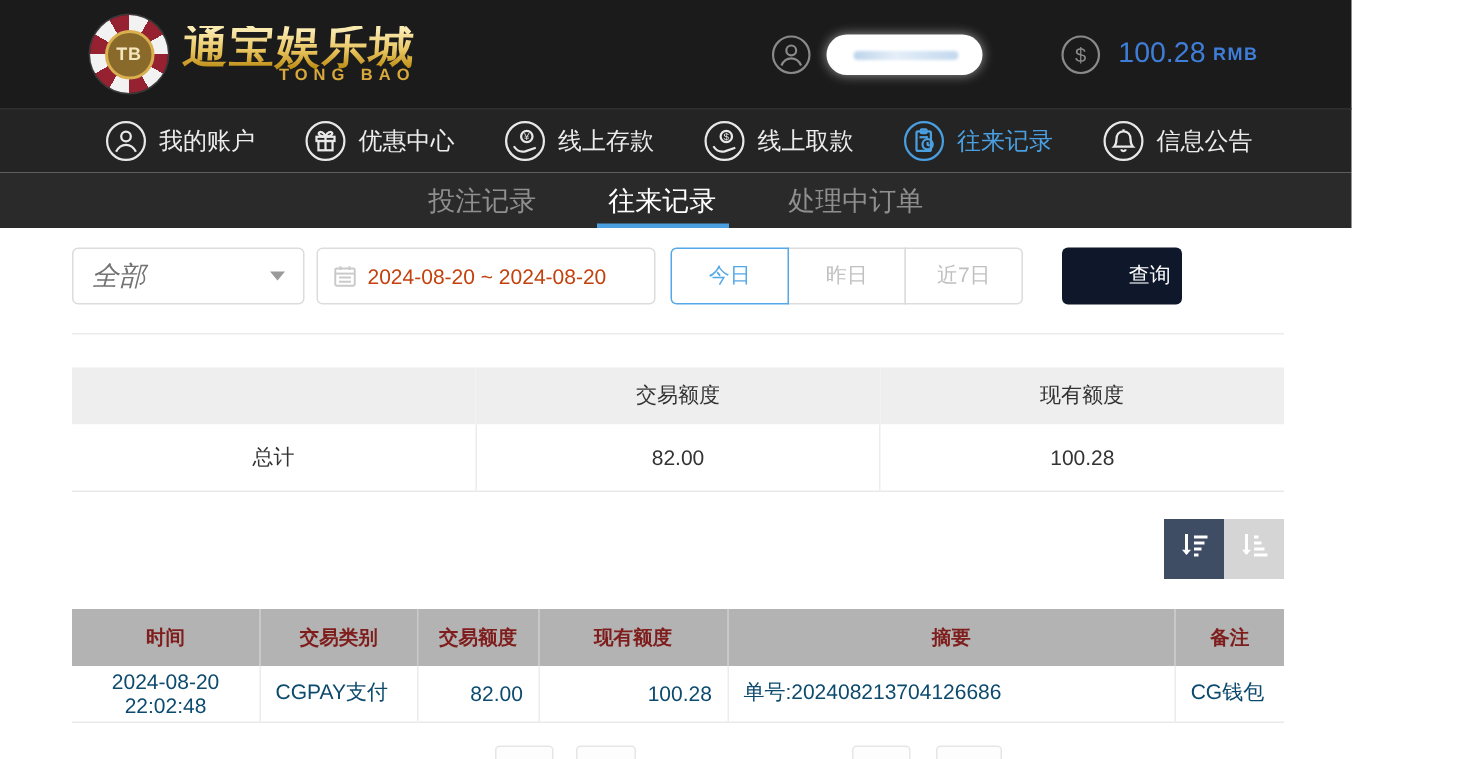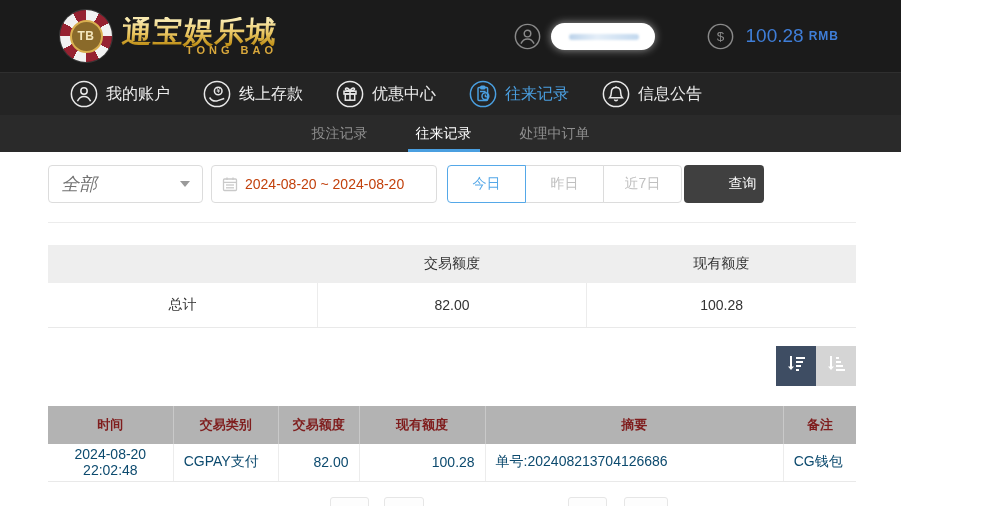--- a/index.html
+++ b/index.html
@@ -38,21 +38,21 @@
     display:flex; align-items:center; padding-left:70px; gap:33px; }
   .nav-item { display:flex; align-items:center; gap:8px; color:#ececec; font-size:16px; cursor:pointer; }
   .nav-item .nav-ico { width:28px; height:28px; color:#e8e8e8; }
   .nav-item.active { color:#4a9fe0; }
   .nav-item.active .nav-ico { color:#4a9fe0; }
 
   
   .sub-nav { height:37px; background:#2a2a2a; display:flex; align-items:center;
     justify-content:center; gap:36px; }
   .tab { position:relative; height:37px; display:flex; align-items:center;
-    color:#8f8f8f; font-size:14px; cursor:pointer; padding:0 6px; }
+    color:#8f8f8f; font-size:18px; cursor:pointer; padding:0 6px; }
   .tab.active { color:#ffffff; }
   .tab.active::after { content:""; position:absolute; left:-2px; right:-2px; bottom:0;
     height:3px; background:#4a9fe0; }
 
   
   .content { padding:0 45px 0 48px; }
   .filter-row { margin-top:13px; display:flex; align-items:center; }
   .select-box { width:155px; height:38px; border:1px solid #dcdcdc; border-radius:4px;
     display:flex; align-items:center; padding:0 12px; color:#737373; font-size:18px;
     cursor:pointer; background:#fff;font-style:italic; }
@@ -62,21 +62,21 @@
     display:flex; align-items:center; padding:0 10px; margin-left:8px; color:#c2410c;
     font-size:14px; cursor:pointer; background:#fff; gap:7px; }
   .cal-ico { width:16px; height:16px; color:#c9c9c9; flex:0 0 auto; }
   .btn-group { display:flex; margin-left:10px; }
   .range-btn { width:79px; height:38px; background:#fff; border:1px solid #dcdcdc;
     color:#c0c0c0; font-size:14px; cursor:pointer; }
   .range-btn + .range-btn { margin-left:-1px; }
   .range-btn.first { border-radius:4px 0 0 4px; }
   .range-btn.last { border-radius:0 4px 4px 0; }
   .range-btn.active { border:1px solid #55a8e8; color:#55a8e8; position:relative; z-index:2; }
-  .search-btn { width:80px; height:38px; margin-left:2px; background:#404040; border:none;
+  .search-btn { width:80px; height:38px; margin-left:26px; background:#0f172a; border:none;
     border-radius:4px; color:#fff; font-size:14px; cursor:pointer;padding-left:37px; }
 
   .divider { margin-top:19px; border-bottom:1px solid #ececec; }
 
   
   .summary-table { margin-top:22px; width:100%; border-collapse:collapse; table-layout:fixed; }
   .summary-table thead td { height:38px; background:#eeeeee; text-align:center;
     color:#333; font-size:14px; }
   .summary-table tbody td { height:44px; background:#fff; text-align:center;
     color:#333; font-size:14px; border-bottom:1px solid #e9e9e9; }
@@ -150,38 +150,49 @@
             <circle cx="14" cy="11" r="3.2"></circle>
           <path d="M7.4 21.2c1.6-3.4 4.1-4.7 6.6-4.7s5 1.3 6.6 4.7"></path>
         </svg>
       </span>
       <span>我的账户</span>
     </div>
     <div class="nav-item">
       <span class="nav-ico">
         <svg viewBox="0 0 28 28" fill="none" stroke="currentColor" stroke-width="1.5">
           <circle cx="14" cy="14" r="12.6"></circle>
-            <circle cx="15.2" cy="11" r="3.8"></circle>
-          <text x="15.2" y="13.4" text-anchor="middle" font-size="6.5" fill="currentColor" stroke="none">¥</text>
-          <path d="M6.6 17.5c2 3.2 5 4 7.6 3.4l7-2.4"></path>
-        </svg>
-      </span>
-      <span>线上存款</span>
-    </div>
-    <div class="nav-item">
-      <span class="nav-ico">
-        <svg viewBox="0 0 28 28" fill="none" stroke="currentColor" stroke-width="1.5">
-          <circle cx="14" cy="14" r="12.6"></circle>
           <rect x="8" y="11.2" width="12" height="2.8"></rect>
             <rect x="9.3" y="14" width="9.4" height="6.2"></rect>
           <line x1="14" y1="11.2" x2="14" y2="20.2"></line>
           <path d="M14 11c-1.2-2.8-3.6-3.8-4.4-2.4-.7 1.3 1.6 2.4 4.4 2.4zm0 0c1.2-2.8 3.6-3.8 4.4-2.4.7 1.3-1.6 2.4-4.4 2.4z"></path>
         </svg>
       </span>
       <span>优惠中心</span>
+    </div>
+    <div class="nav-item">
+      <span class="nav-ico">
+        <svg viewBox="0 0 28 28" fill="none" stroke="currentColor" stroke-width="1.5">
+          <circle cx="14" cy="14" r="12.6"></circle>
+            <circle cx="15.2" cy="11" r="3.8"></circle>
+          <text x="15.2" y="13.4" text-anchor="middle" font-size="6.5" fill="currentColor" stroke="none">¥</text>
+          <path d="M6.6 17.5c2 3.2 5 4 7.6 3.4l7-2.4"></path>
+        </svg>
+      </span>
+      <span>线上存款</span>
+    </div>
+    <div class="nav-item">
+      <span class="nav-ico">
+        <svg viewBox="0 0 28 28" fill="none" stroke="currentColor" stroke-width="1.5">
+          <circle cx="14" cy="14" r="12.6"></circle>
+            <circle cx="15.2" cy="11" r="3.8"></circle>
+          <text x="15.2" y="13.4" text-anchor="middle" font-size="6.5" fill="currentColor" stroke="none">$</text>
+          <path d="M6.6 17.5c2 3.2 5 4 7.6 3.4l7-2.4"></path>
+        </svg>
+      </span>
+      <span>线上取款</span>
     </div>
     <div class="nav-item active">
       <span class="nav-ico">
         <svg viewBox="0 0 28 28" fill="none" stroke="currentColor" stroke-width="1.5">
           <circle cx="14" cy="14" r="12.6"></circle>
           <rect x="9" y="7.6" width="9.6" height="13" rx="1"></rect>
           <rect x="11.8" y="6.2" width="4" height="2.6" rx="0.8"></rect>
           <line x1="11" y1="11.5" x2="16.6" y2="11.5"></line>
           <circle cx="16.4" cy="16.2" r="3.4"></circle>
           <path d="M16.4 14.6v1.8l1.3.8"></path>

